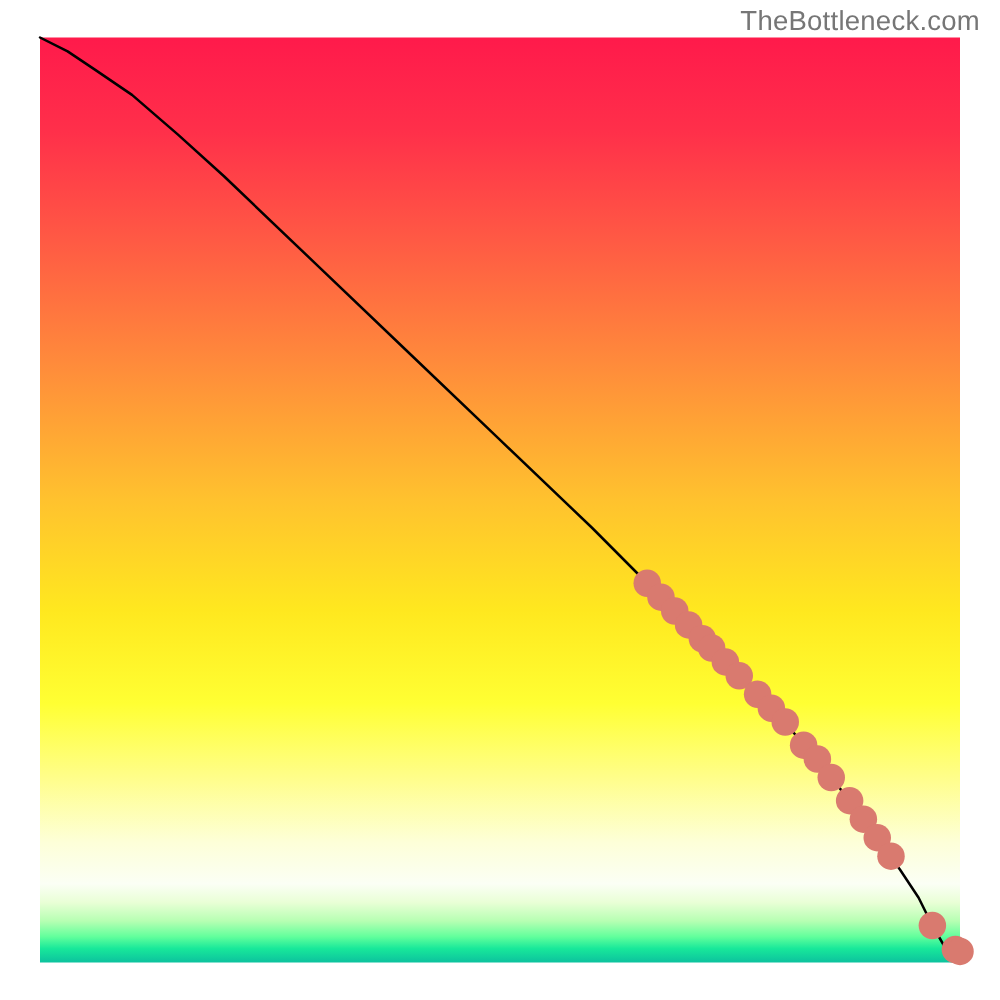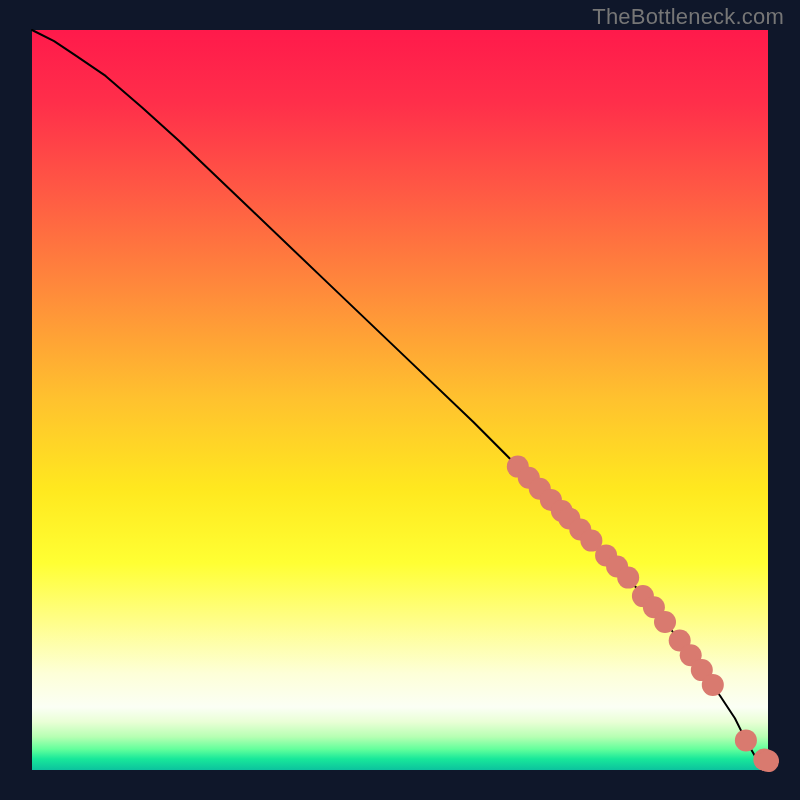--- a/index.html
+++ b/index.html
@@ -8,21 +8,21 @@
     width: 800px;
     height: 800px;
     overflow: hidden;
     background: #000;
     font-family: Arial, Helvetica, sans-serif;
   }
   .frame {
     position: relative;
     width: 800px;
     height: 800px;
-    background: #0f172a;
+    background: #ffffff;
   }
   .watermark {
     position: absolute;
     top: 4px;
     right: 16px;
     color: #767676;
     font-size: 22px;
     font-weight: 500;
     letter-spacing: 0.2px;
     z-index: 10;

